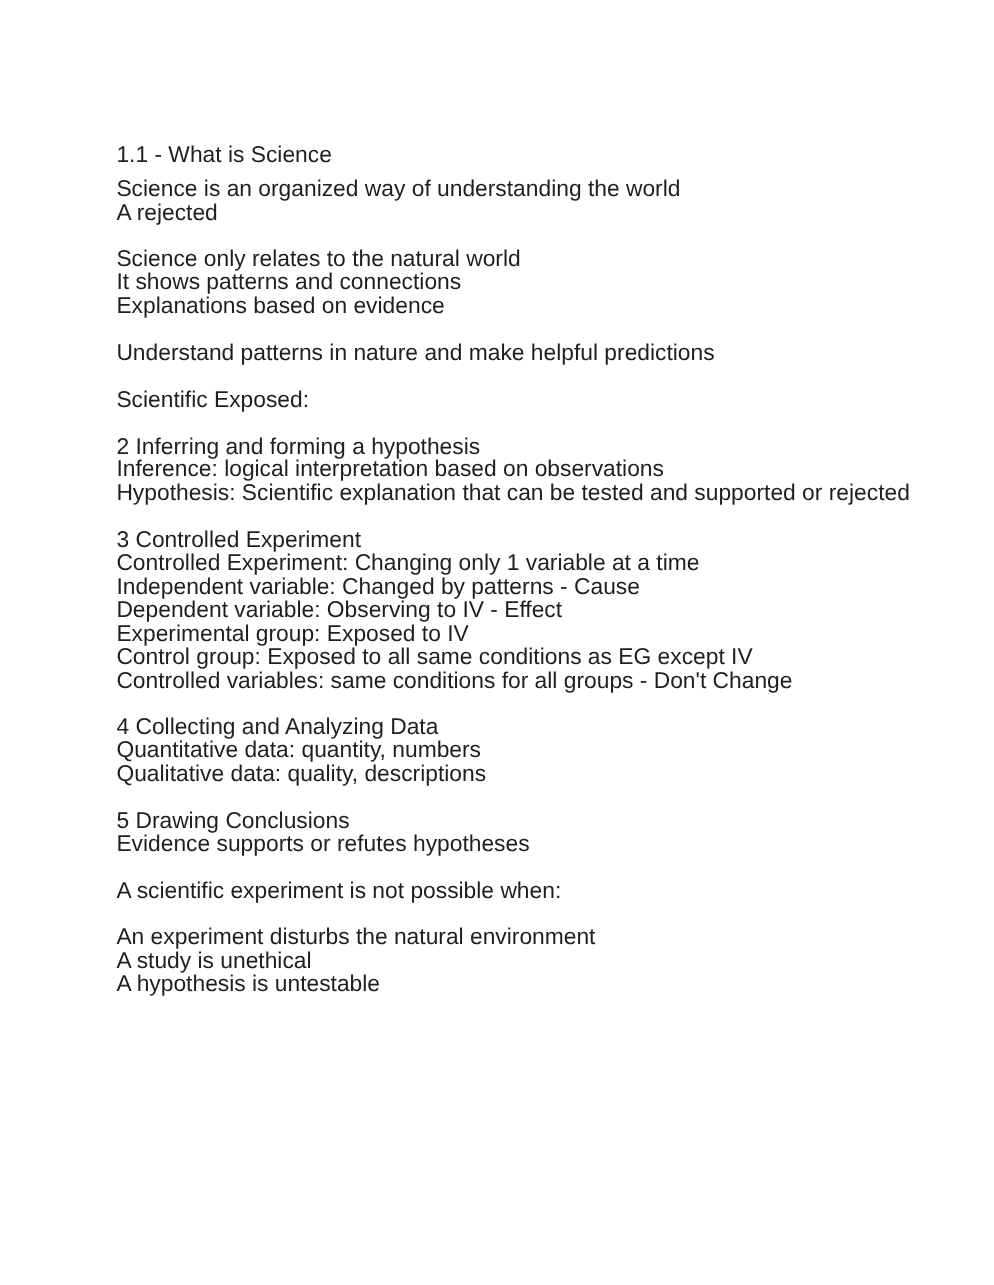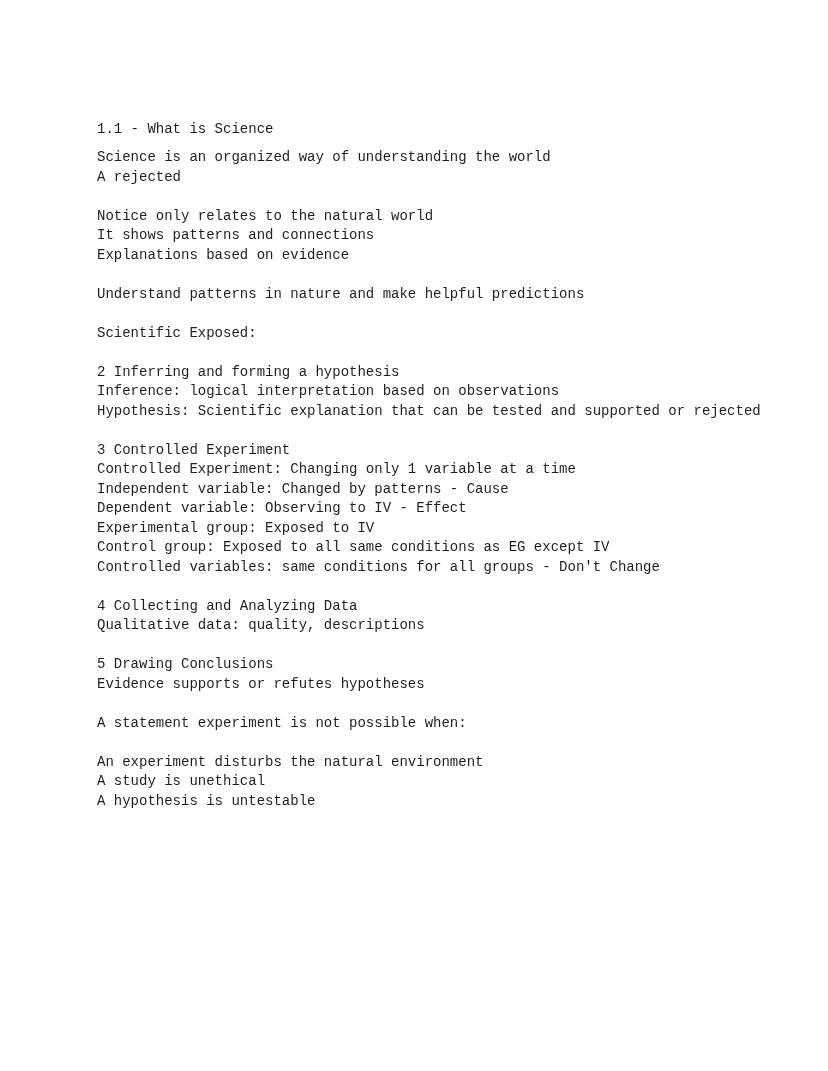--- a/index.html
+++ b/index.html
@@ -6,22 +6,22 @@
     margin: 0;
     padding: 0;
     background: #ffffff;
   }
   .page {
     position: relative;
     width: 828px;
     height: 1004px;
     background: #ffffff;
     overflow: hidden;
-    font-family: Liberation Mono, monospace;
-    font-size: 14px;
+    font-family: Liberation Sans, sans-serif;
+    font-size: 19px;
     line-height: 19.5px;
     color: #1f1f1f;
     box-sizing: border-box;
   }
   .content {
     position: absolute;
     top: 120px;
     left: 97px;
     right: 40px;
   }
@@ -44,21 +44,21 @@
 
 <div class="page" style="background: rgb(255, 255, 255); color: rgb(31, 31, 31);">
   <div class="content">
     <div class="doc-title">1.1 - What is Science</div>
     <div>
         <div class="para">
           <div class="line">Science is an organized way of understanding the world</div>
           <div class="line">A rejected</div>
         </div>
         <div class="para">
-          <div class="line">Notice only relates to the natural world</div>
+          <div class="line">Science only relates to the natural world</div>
           <div class="line">It shows patterns and connections</div>
           <div class="line">Explanations based on evidence</div>
         </div>
         <div class="para">
           <div class="line">Understand patterns in nature and make helpful predictions</div>
         </div>
         <div class="para">
           <div class="line">Scientific Exposed:</div>
         </div>
         <div class="para">
@@ -70,28 +70,29 @@
           <div class="line">3 Controlled Experiment</div>
           <div class="line">Controlled Experiment: Changing only 1 variable at a time</div>
           <div class="line">Independent variable: Changed by patterns - Cause</div>
           <div class="line">Dependent variable: Observing to IV - Effect</div>
           <div class="line">Experimental group: Exposed to IV</div>
           <div class="line">Control group: Exposed to all same conditions as EG except IV</div>
           <div class="line">Controlled variables: same conditions for all groups - Don't Change</div>
         </div>
         <div class="para">
           <div class="line">4 Collecting and Analyzing Data</div>
+          <div class="line">Quantitative data: quantity, numbers</div>
           <div class="line">Qualitative data: quality, descriptions</div>
         </div>
         <div class="para">
           <div class="line">5 Drawing Conclusions</div>
           <div class="line">Evidence supports or refutes hypotheses</div>
         </div>
         <div class="para">
-          <div class="line">A statement experiment is not possible when:</div>
+          <div class="line">A scientific experiment is not possible when:</div>
         </div>
         <div class="para">
           <div class="line">An experiment disturbs the natural environment</div>
           <div class="line">A study is unethical</div>
           <div class="line">A hypothesis is untestable</div>
         </div>
       </div>
   </div>
 </div>
 

